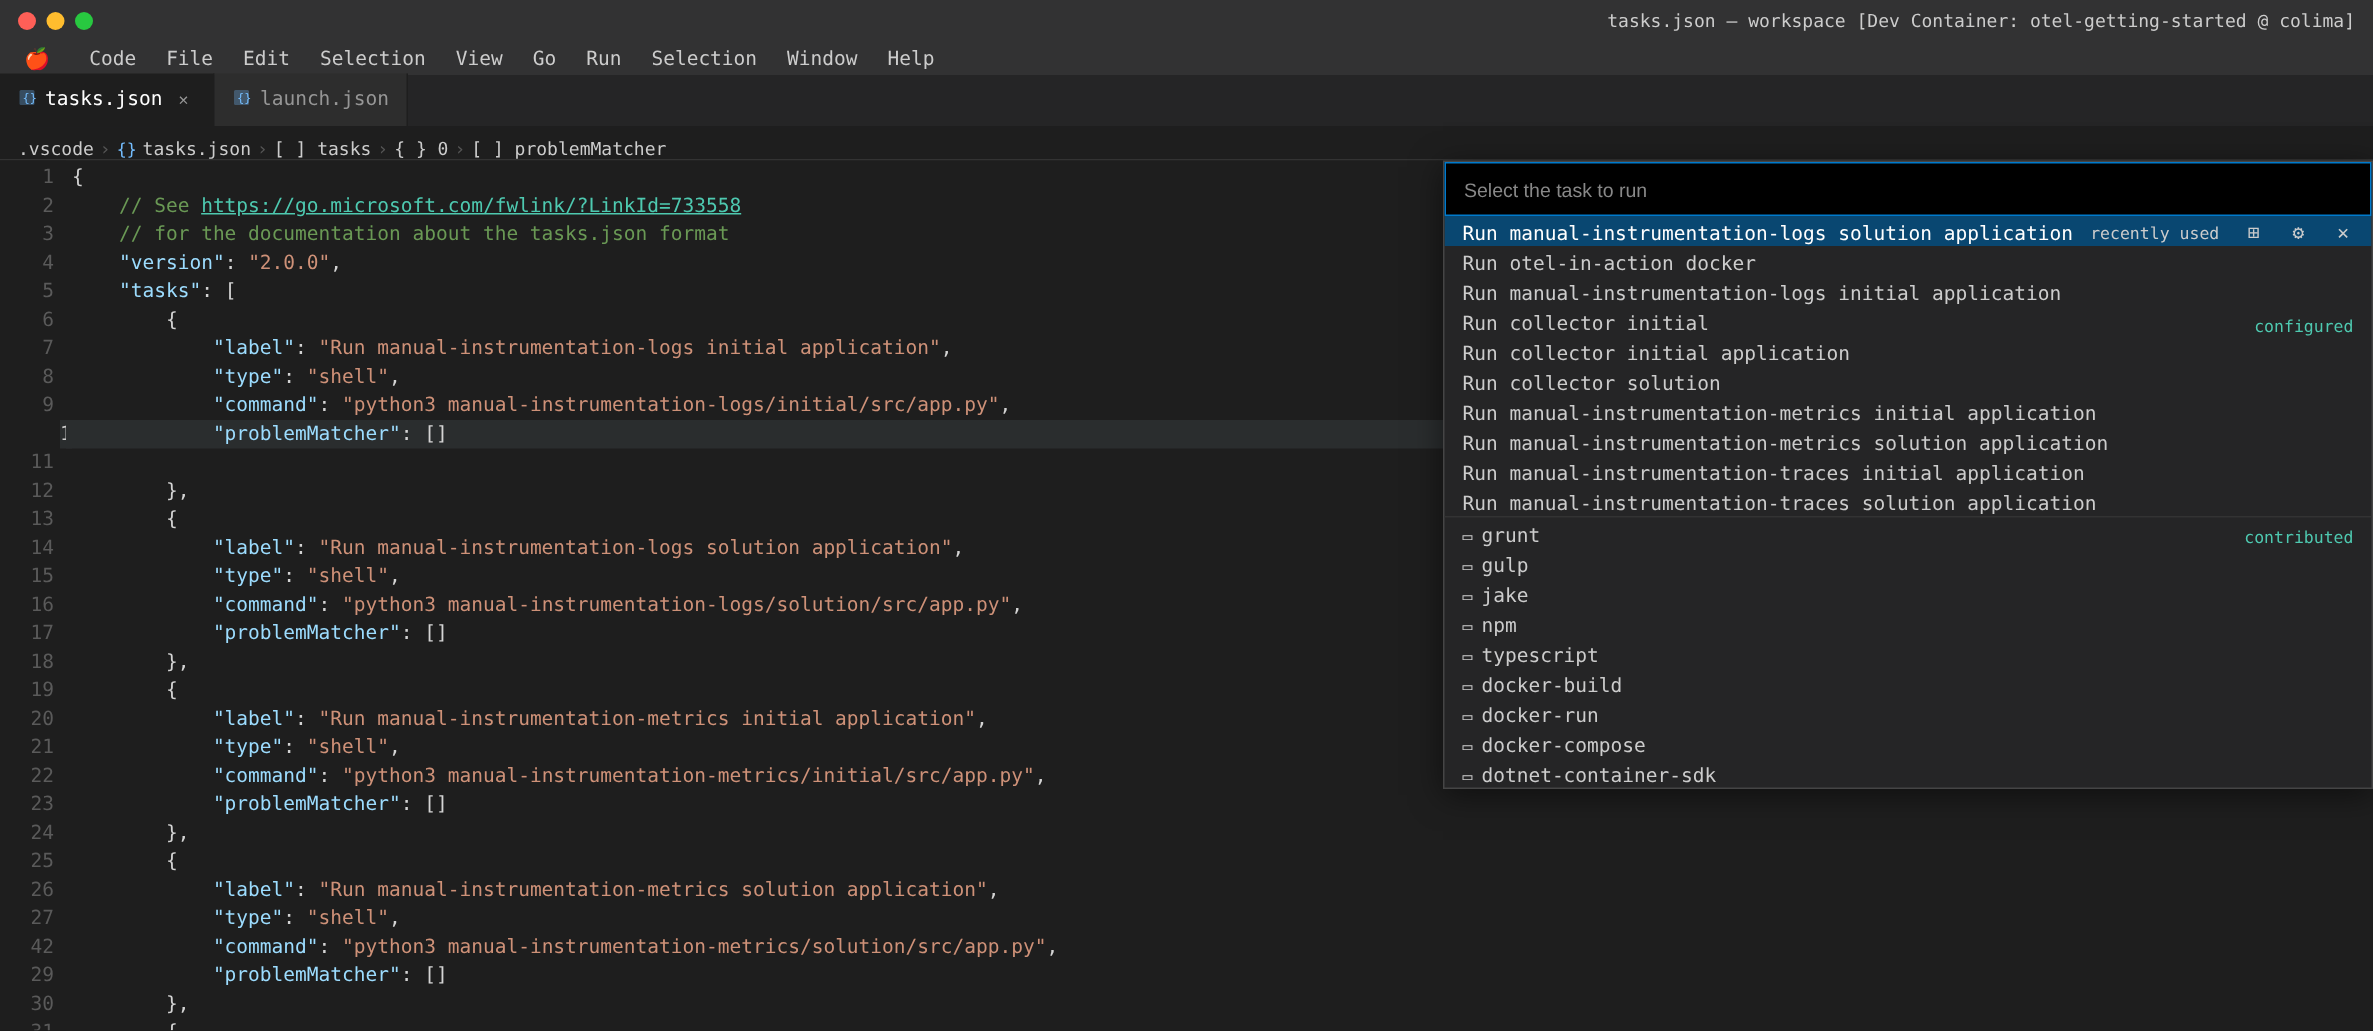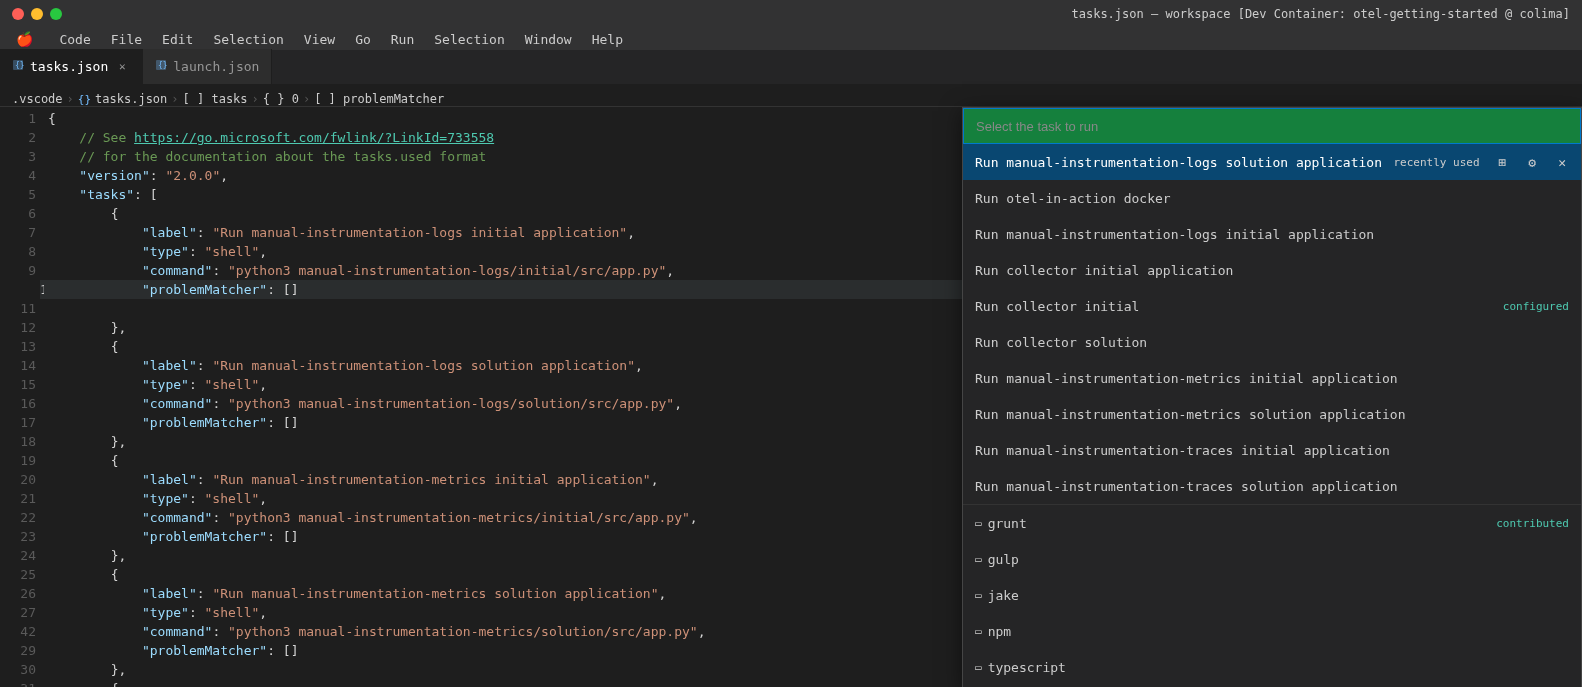--- a/index.html
+++ b/index.html
@@ -177,37 +177,37 @@
       width: 620px;
       background: #252526;
       border: 1px solid #454545;
       box-shadow: 0 4px 20px rgba(0,0,0,0.5);
       z-index: 100;
       display: flex;
       flex-direction: column;
     }
     #task-search {
       height: 36px;
-      background: #15803d;
+      background: #000000;
       border: 1px solid #007acc;
       color: #cccccc;
       font-size: 13px;
       padding: 0 12px;
       outline: none;
       width: 100%;
     }
     #task-search::placeholder { color: #888; }
     #task-list {
       overflow-y: auto;
       max-height: calc(687px - 28px - 22px - 35px - 22px - 36px);
     }
     .task-item {
-      height: 36px;
-      display: flex;
-      align-items: center;
+      height: 20px;
+      display: flex;
+      align-items: flex-end;
       padding: 0 12px;
       font-size: 13px;
       color: #cccccc;
       cursor: pointer;
       position: relative;
       justify-content: space-between;
     }
     .task-item.selected { background: #094771; color: #ffffff; }
     .task-item-left {
       display: flex;
@@ -330,21 +330,21 @@
         <div>25</div>
       <div>26</div>
         <div>27</div>
         <div>42</div>
         <div>29</div>
         <div>30</div>
       <div>31</div>
     </div>
     <div id="code-content"><span class="c-punc">{</span>
 <span class="c-comment">    // See <span class="c-link">https://go.microsoft.com/fwlink/?LinkId=733558</span></span>
-<span class="c-comment">    // for the documentation about the tasks.used format</span>
+<span class="c-comment">    // for the documentation about the tasks.json format</span>
     <span class="c-key">"version"</span><span class="c-punc">:</span> <span class="c-str">"2.0.0"</span><span class="c-punc">,</span>
     <span class="c-key">"tasks"</span><span class="c-punc">: [</span>
         <span class="c-punc">{</span>
             <span class="c-key">"label"</span><span class="c-punc">:</span> <span class="c-str">"Run manual-instrumentation-logs initial application"</span><span class="c-punc">,</span>
             <span class="c-key">"type"</span><span class="c-punc">:</span> <span class="c-str">"shell"</span><span class="c-punc">,</span>
             <span class="c-key">"command"</span><span class="c-punc">:</span> <span class="c-str">"python3 manual-instrumentation-logs/initial/src/app.py"</span><span class="c-punc">,</span>
 <span class="c-line-hl">            <span class="c-key">"problemMatcher"</span><span class="c-punc">: []</span></span>
         <span class="c-punc">},</span>
         <span class="c-punc">{</span>
             <span class="c-key">"label"</span><span class="c-punc">:</span> <span class="c-str">"Run manual-instrumentation-logs solution application"</span><span class="c-punc">,</span>
@@ -395,32 +395,32 @@
 
       <div class="task-item">
         <div class="task-item-left">
           <span>Run manual-instrumentation-logs initial application</span>
         </div>
         <div class="task-item-right"></div>
       </div>
 
       <div class="task-item">
         <div class="task-item-left">
-          <span>Run collector initial application</span>
-        </div>
-        <div class="task-item-right"></div>
-      </div>
-
-      <div class="task-item">
-        <div class="task-item-left">
           <span>Run collector initial</span>
         </div>
         <div class="task-item-right">
           <span class="badge-configured">configured</span>
         </div>
+      </div>
+
+      <div class="task-item">
+        <div class="task-item-left">
+          <span>Run collector initial application</span>
+        </div>
+        <div class="task-item-right"></div>
       </div>
 
       <div class="task-item">
         <div class="task-item-left">
           <span>Run collector solution</span>
         </div>
         <div class="task-item-right"></div>
       </div>
 
       <div class="task-item">

